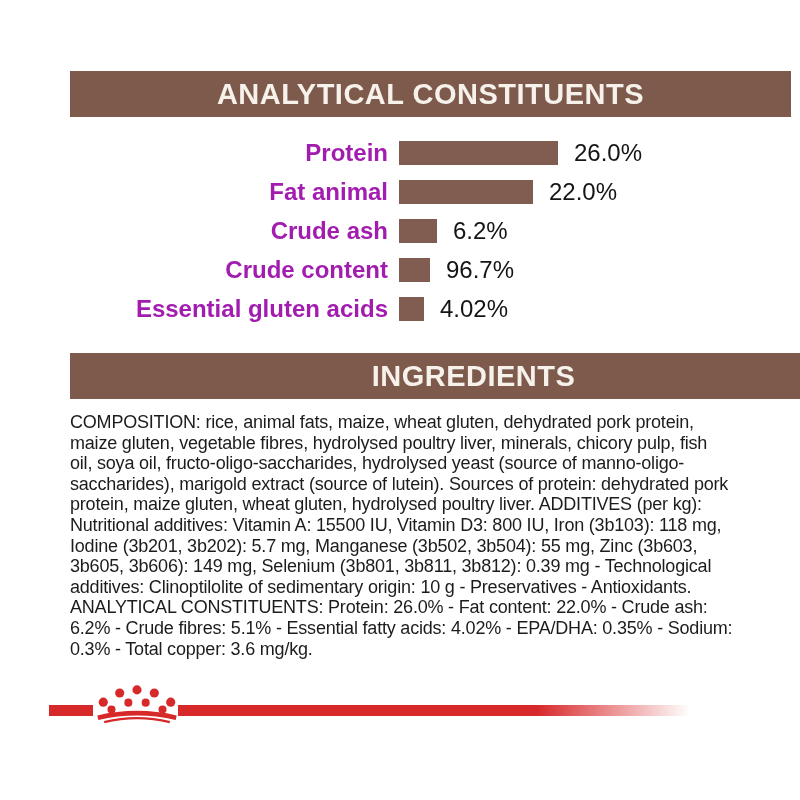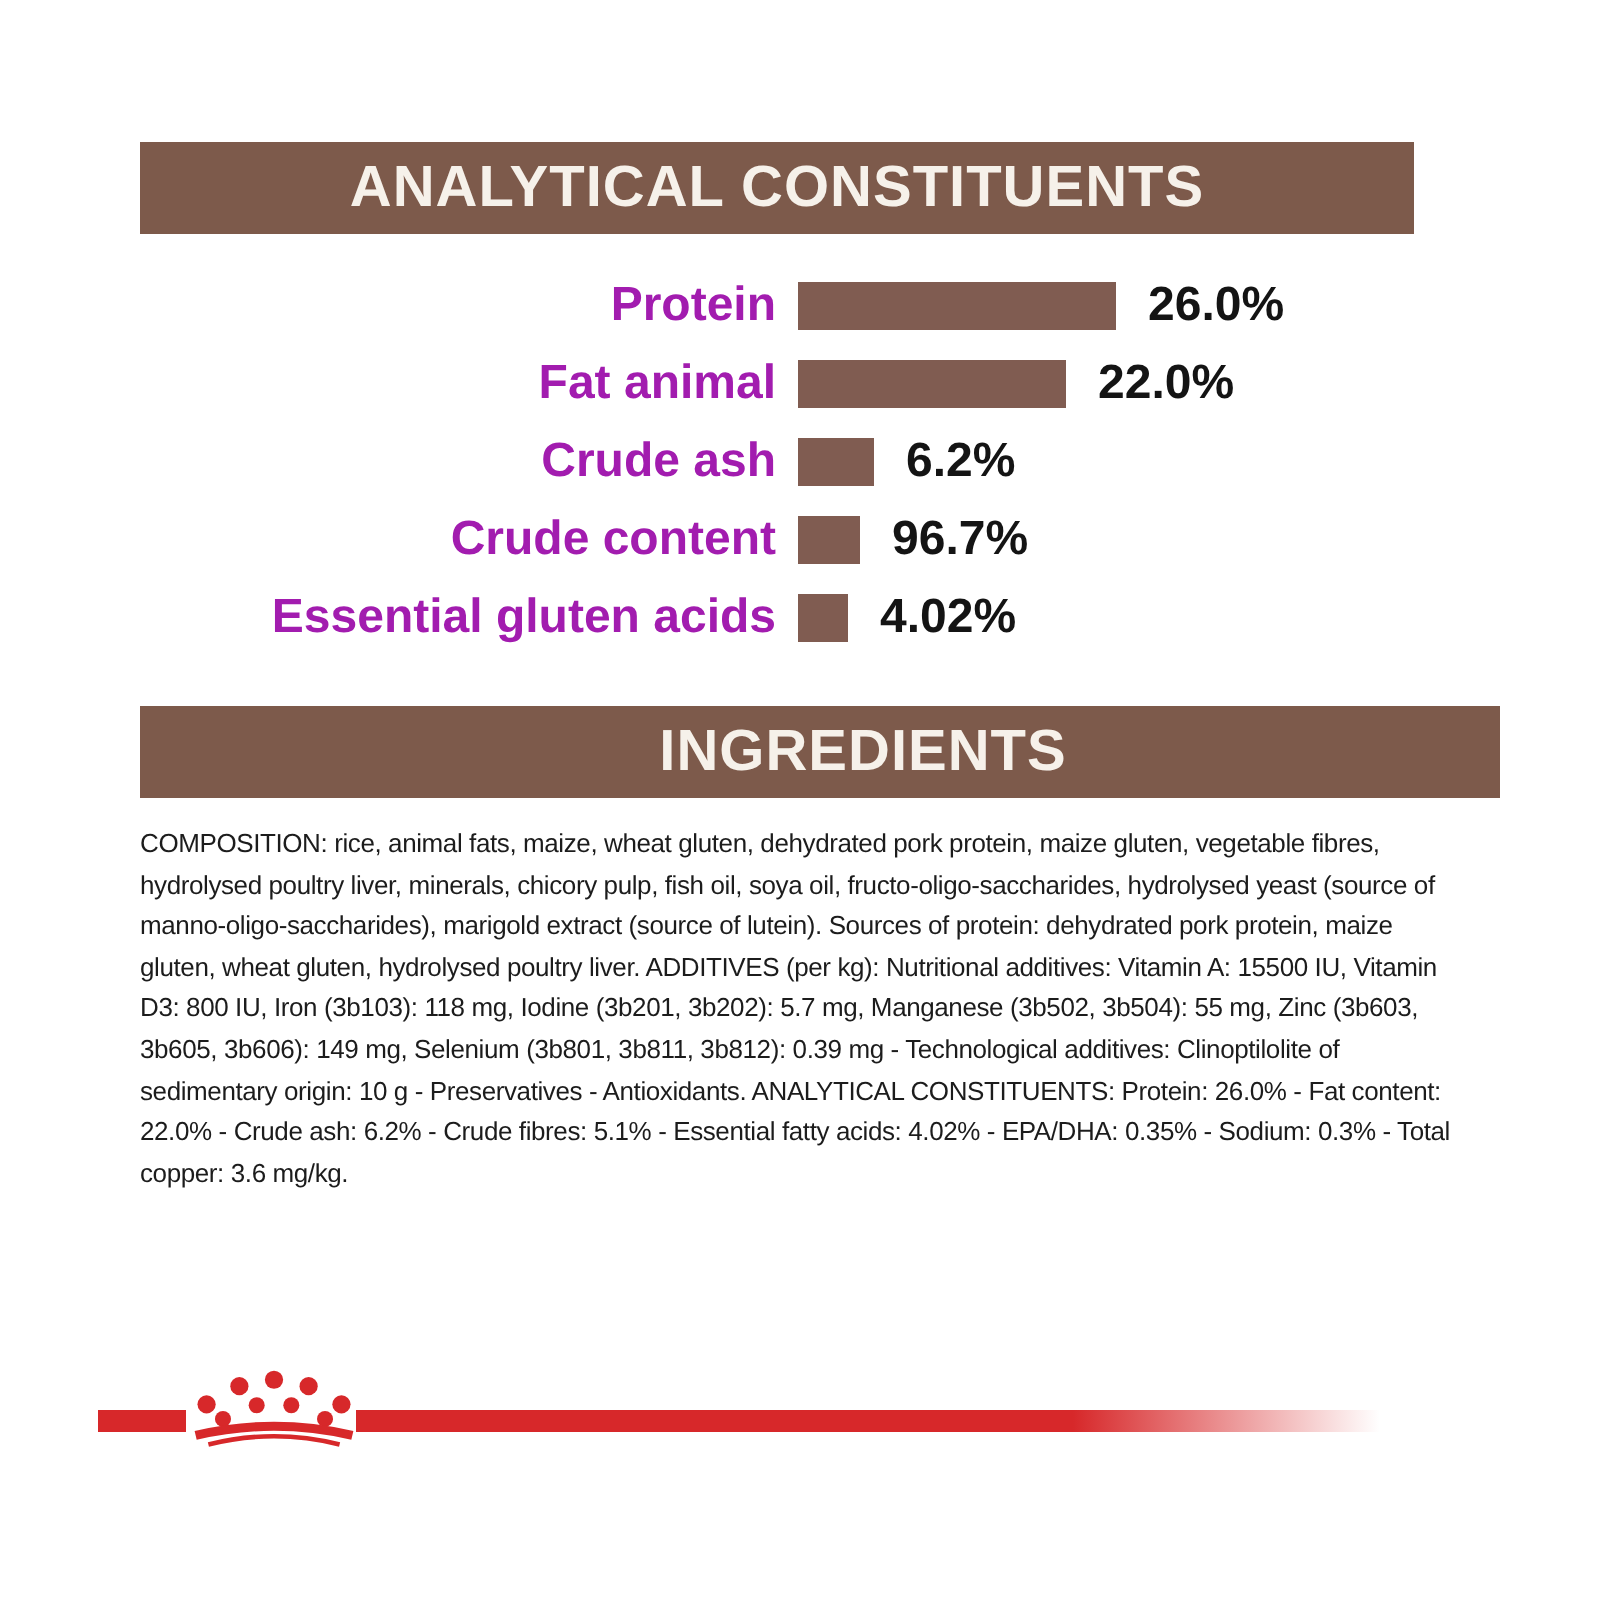--- a/index.html
+++ b/index.html
@@ -6,21 +6,21 @@
   body {
     width: 800px; height: 800px;
     background: #ffffff;
     font-family: "Liberation Sans", sans-serif;
     position: relative;
     overflow: hidden;
   }
   .section-bar {
     position: absolute;
     left: 70px;
-    width: 637px;
+    width: 721px;
     height: 46px;
     background: var(--brown, #7d5a4b);
     color: var(--header-text, #f6f1ea);
     display: flex;
     align-items: center;
     justify-content: center;
     font-weight: bold;
     font-size: 29px;
     letter-spacing: 0.5px;
     white-space: nowrap;
@@ -48,32 +48,32 @@
     white-space: nowrap;
   }
   .chart-bar {
     height: 24px;
     margin-left: 11px;
     background: var(--bar-brown, #805c51);
     flex: 0 0 auto;
   }
   .chart-value {
     margin-left: 16px;
-    font-weight: bold;
+    font-weight: normal;
     font-size: 24px;
     color: #141414;
     white-space: nowrap;
   }
 
   .body-text {
     position: absolute;
     left: 70px;
     top: 412px;
     width: 664px;
-    font-size: 13px;
+    font-size: 18px;
     line-height: 20.6px;
     letter-spacing: -0.2px;
     color: #1c1c1c;
     text-align: left;
   }
 
   .red-line-left, .red-line-right {
     position: absolute;
     top: 705px;
     height: 11px;

